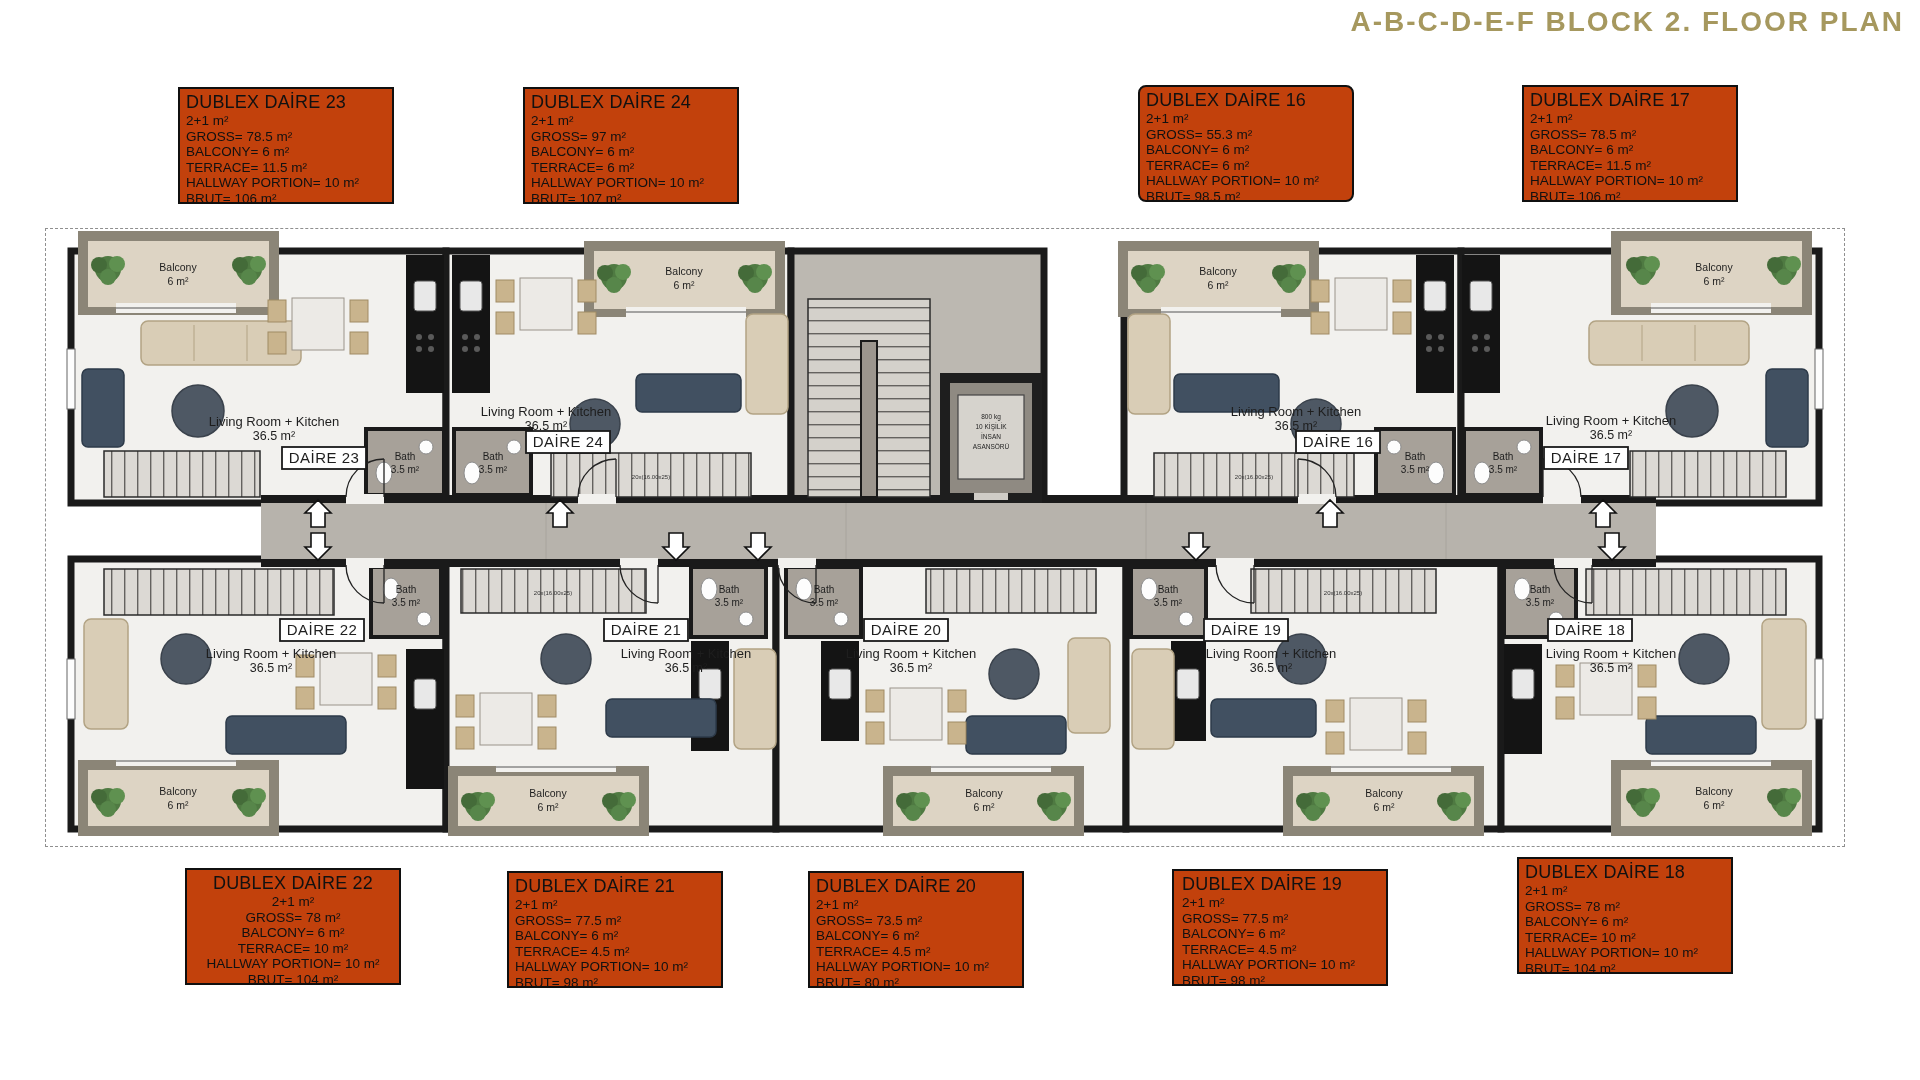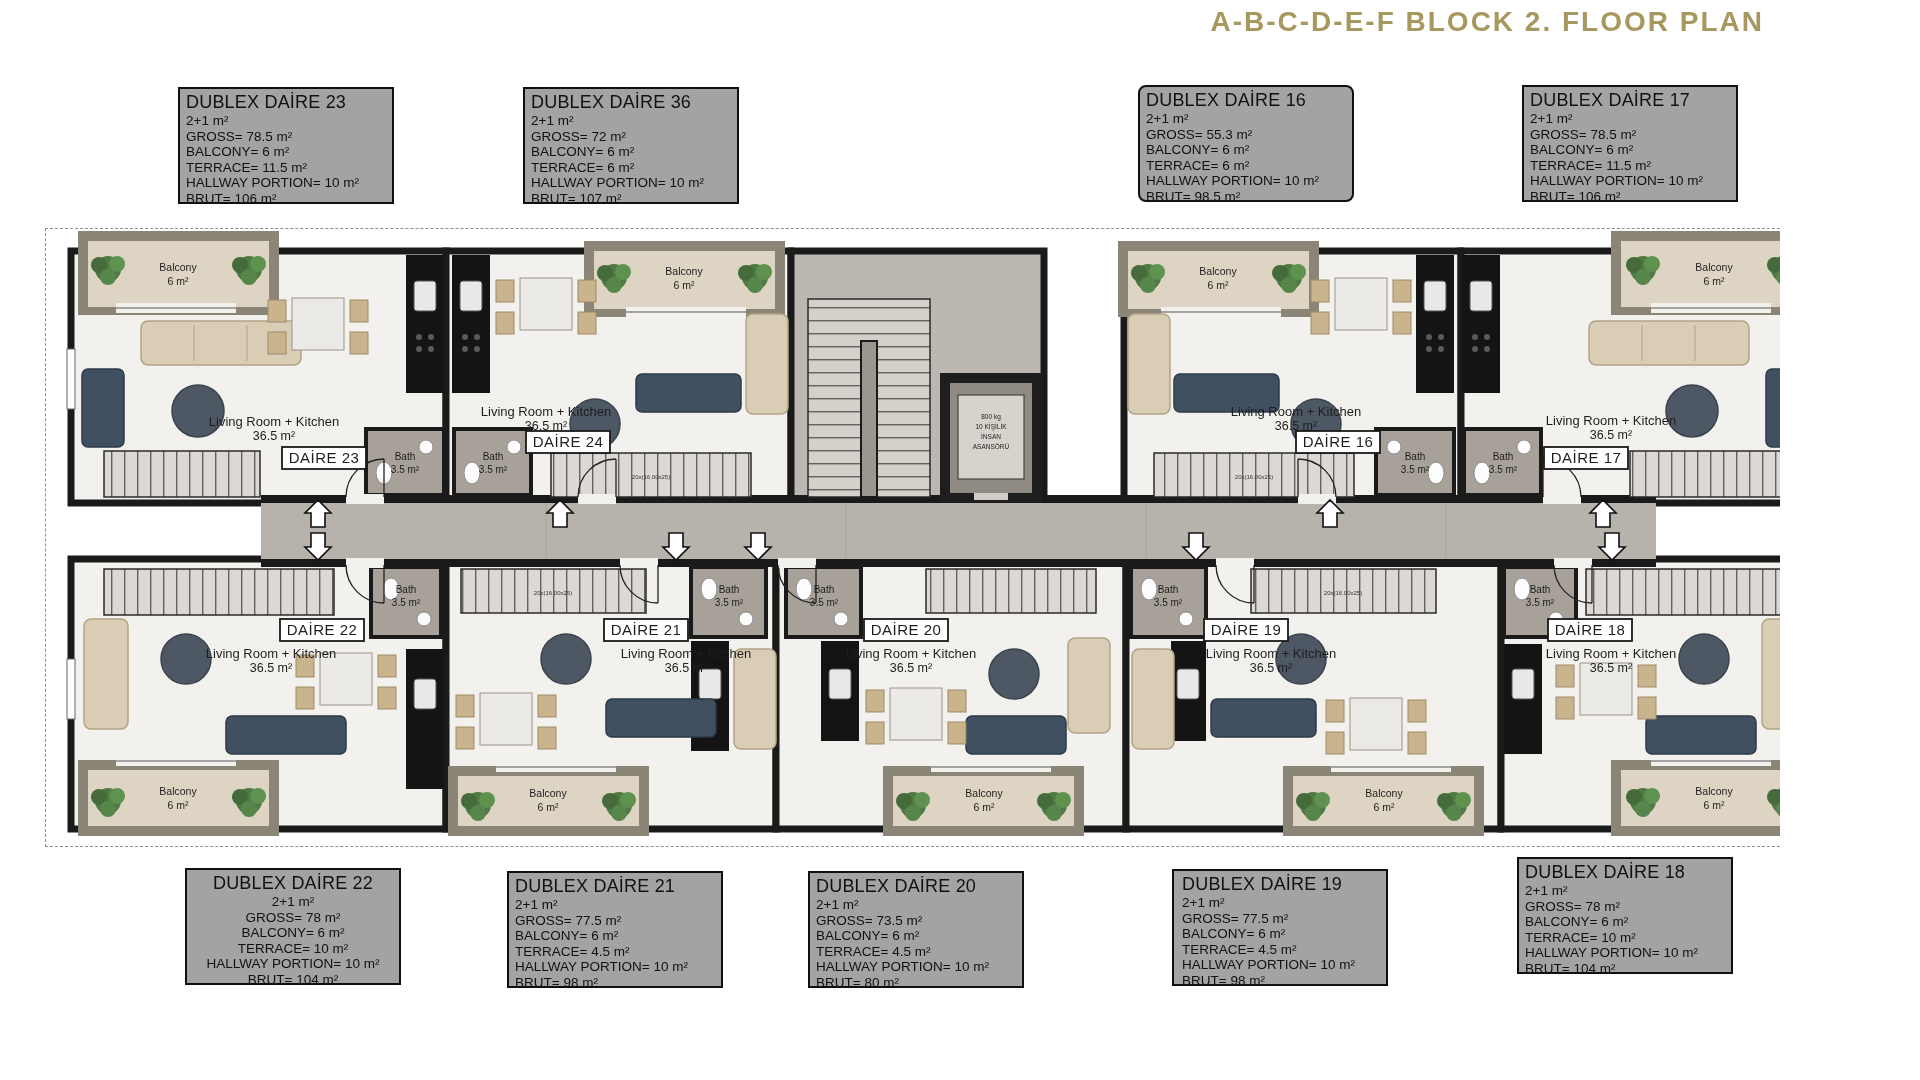--- a/index.html
+++ b/index.html
@@ -1,20 +1,20 @@
 <!DOCTYPE html>
 <html><head>
 <meta charset="utf-8">
 <style>
   html,body{margin:0;padding:0;background:#fff;}
-  .stage{position:relative;width:1780px;height:1080px;background:#ffffff;overflow:hidden;
+  .stage{position:relative;width:1920px;height:1080px;background:#ffffff;overflow:hidden;
          font-family:"Liberation Sans",sans-serif;text-decoration:underline;}
   .title{position:absolute;top:6px;right:16px;font-size:28px;font-weight:600;
          letter-spacing:2px;color:#a6985e;white-space:nowrap;}
-  .ibox{position:absolute;width:216px;height:117px;border:2px solid #101010;background:#a3a3a3;
+  .ibox{position:absolute;width:216px;height:117px;border:2px solid #101010;background:#c2410c;
         padding:3px 6px;box-sizing:border-box;color:#111;}
   .ibox .t{font-size:18px;line-height:21px;letter-spacing:.2px;white-space:nowrap;}
   .ibox .l{font-size:13.5px;line-height:15.6px;white-space:nowrap;}
   .plan{position:absolute;left:45px;top:228px;width:1798px;height:617px;border:1px dashed #8f8f8f;}
   .plan svg{position:absolute;left:0;top:0;}
   text{fill:#1e1e1e;}
   .ctr{text-anchor:middle;}
   .room{font-size:13px;}
   .rooma{font-size:12.5px;}
   .lbl{font-size:15px;letter-spacing:.5px;}
@@ -33,23 +33,23 @@
   <div class="ibox" style="left:178px;top:87px;">
     <div class="t">DUBLEX DAİRE 23</div>
     <div class="l">2+1 m²</div>
     <div class="l">GROSS= 78.5 m²</div>
     <div class="l">BALCONY= 6 m²</div>
     <div class="l">TERRACE= 11.5 m²</div>
     <div class="l">HALLWAY PORTION= 10 m²</div>
     <div class="l">BRUT= 106 m²</div>
   </div>
   <div class="ibox" style="left:523px;top:87px;">
-    <div class="t">DUBLEX DAİRE 36</div>
-    <div class="l">2+1 m²</div>
-    <div class="l">GROSS= 72 m²</div>
+    <div class="t">DUBLEX DAİRE 24</div>
+    <div class="l">2+1 m²</div>
+    <div class="l">GROSS= 97 m²</div>
     <div class="l">BALCONY= 6 m²</div>
     <div class="l">TERRACE= 6 m²</div>
     <div class="l">HALLWAY PORTION= 10 m²</div>
     <div class="l">BRUT= 107 m²</div>
   </div>
   <div class="ibox" style="left:1138px;top:85px;border-radius:8px;">
     <div class="t">DUBLEX DAİRE 16</div>
     <div class="l">2+1 m²</div>
     <div class="l">GROSS= 55.3 m²</div>
     <div class="l">BALCONY= 6 m²</div>

